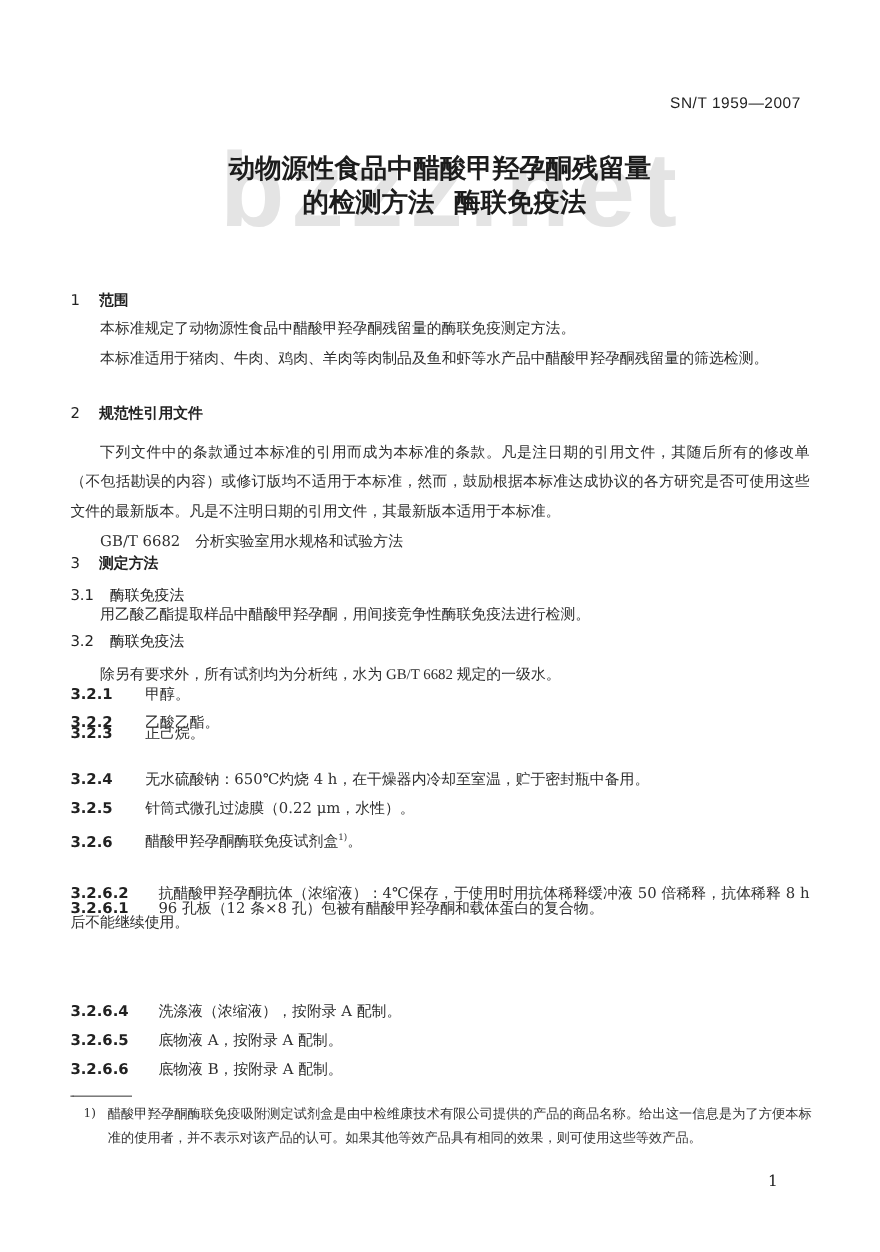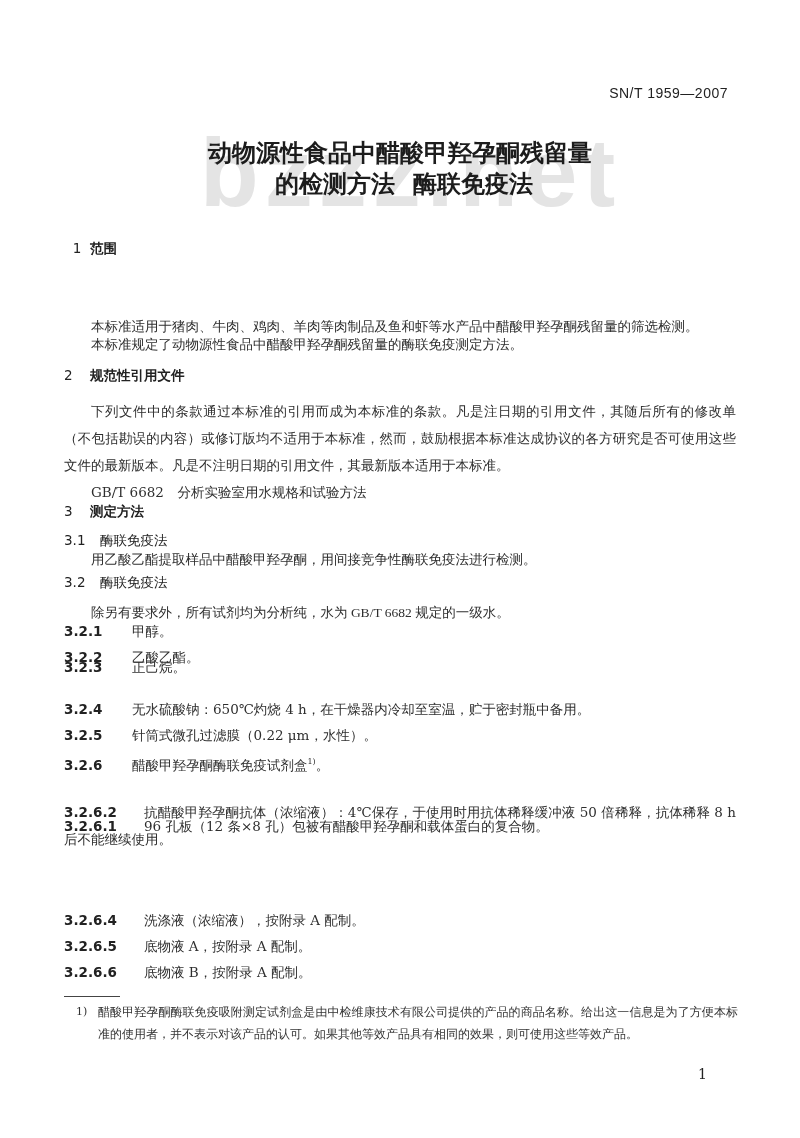--- a/index.html
+++ b/index.html
@@ -145,24 +145,24 @@
 
   <div class="watermark">bzzz.net</div>
 
   <div class="title">
     <div>动物源性食品中醋酸甲羟孕酮残留量</div>
     <div class="l2">
       <span>的检测方法</span><span class="gap"></span><span>酶联免疫法</span>
     </div>
   </div>
 
-  <div class="h1" style="top:240px;text-align:center;">
+  <div class="h1" style="top:264px;">
     <span class="num">1</span><span>范围</span>
   </div>
-  <div class="para" style="top:286px;margin-top:45px;">本标准规定了动物源性食品中醋酸甲羟孕酮残留量的酶联免疫测定方法。</div>
+  <div class="para" style="top:286px;">本标准规定了动物源性食品中醋酸甲羟孕酮残留量的酶联免疫测定方法。</div>
   <div class="para" style="top:313px;">本标准适用于猪肉、牛肉、鸡肉、羊肉等肉制品及鱼和虾等水产品中醋酸甲羟孕酮残留量的筛选检测。</div>
 
   <div class="h1" style="top:367px;">
     <span class="num">2</span><span>规范性引用文件</span>
   </div>
   <div class="para" style="top:398px;">下列文件中的条款通过本标准的引用而成为本标准的条款。凡是注日期的引用文件，其随后所有的修改单（不包括勘误的内容）或修订版均不适用于本标准，然而，鼓励根据本标准达成协议的各方研究是否可使用这些文件的最新版本。凡是不注明日期的引用文件，其最新版本适用于本标准。</div>
   <div class="para" style="top:479px;">GB/T 6682　分析实验室用水规格和试验方法</div>
 
   <div class="h1" style="top:503px;">
     <span class="num">3</span><span>测定方法</span>

